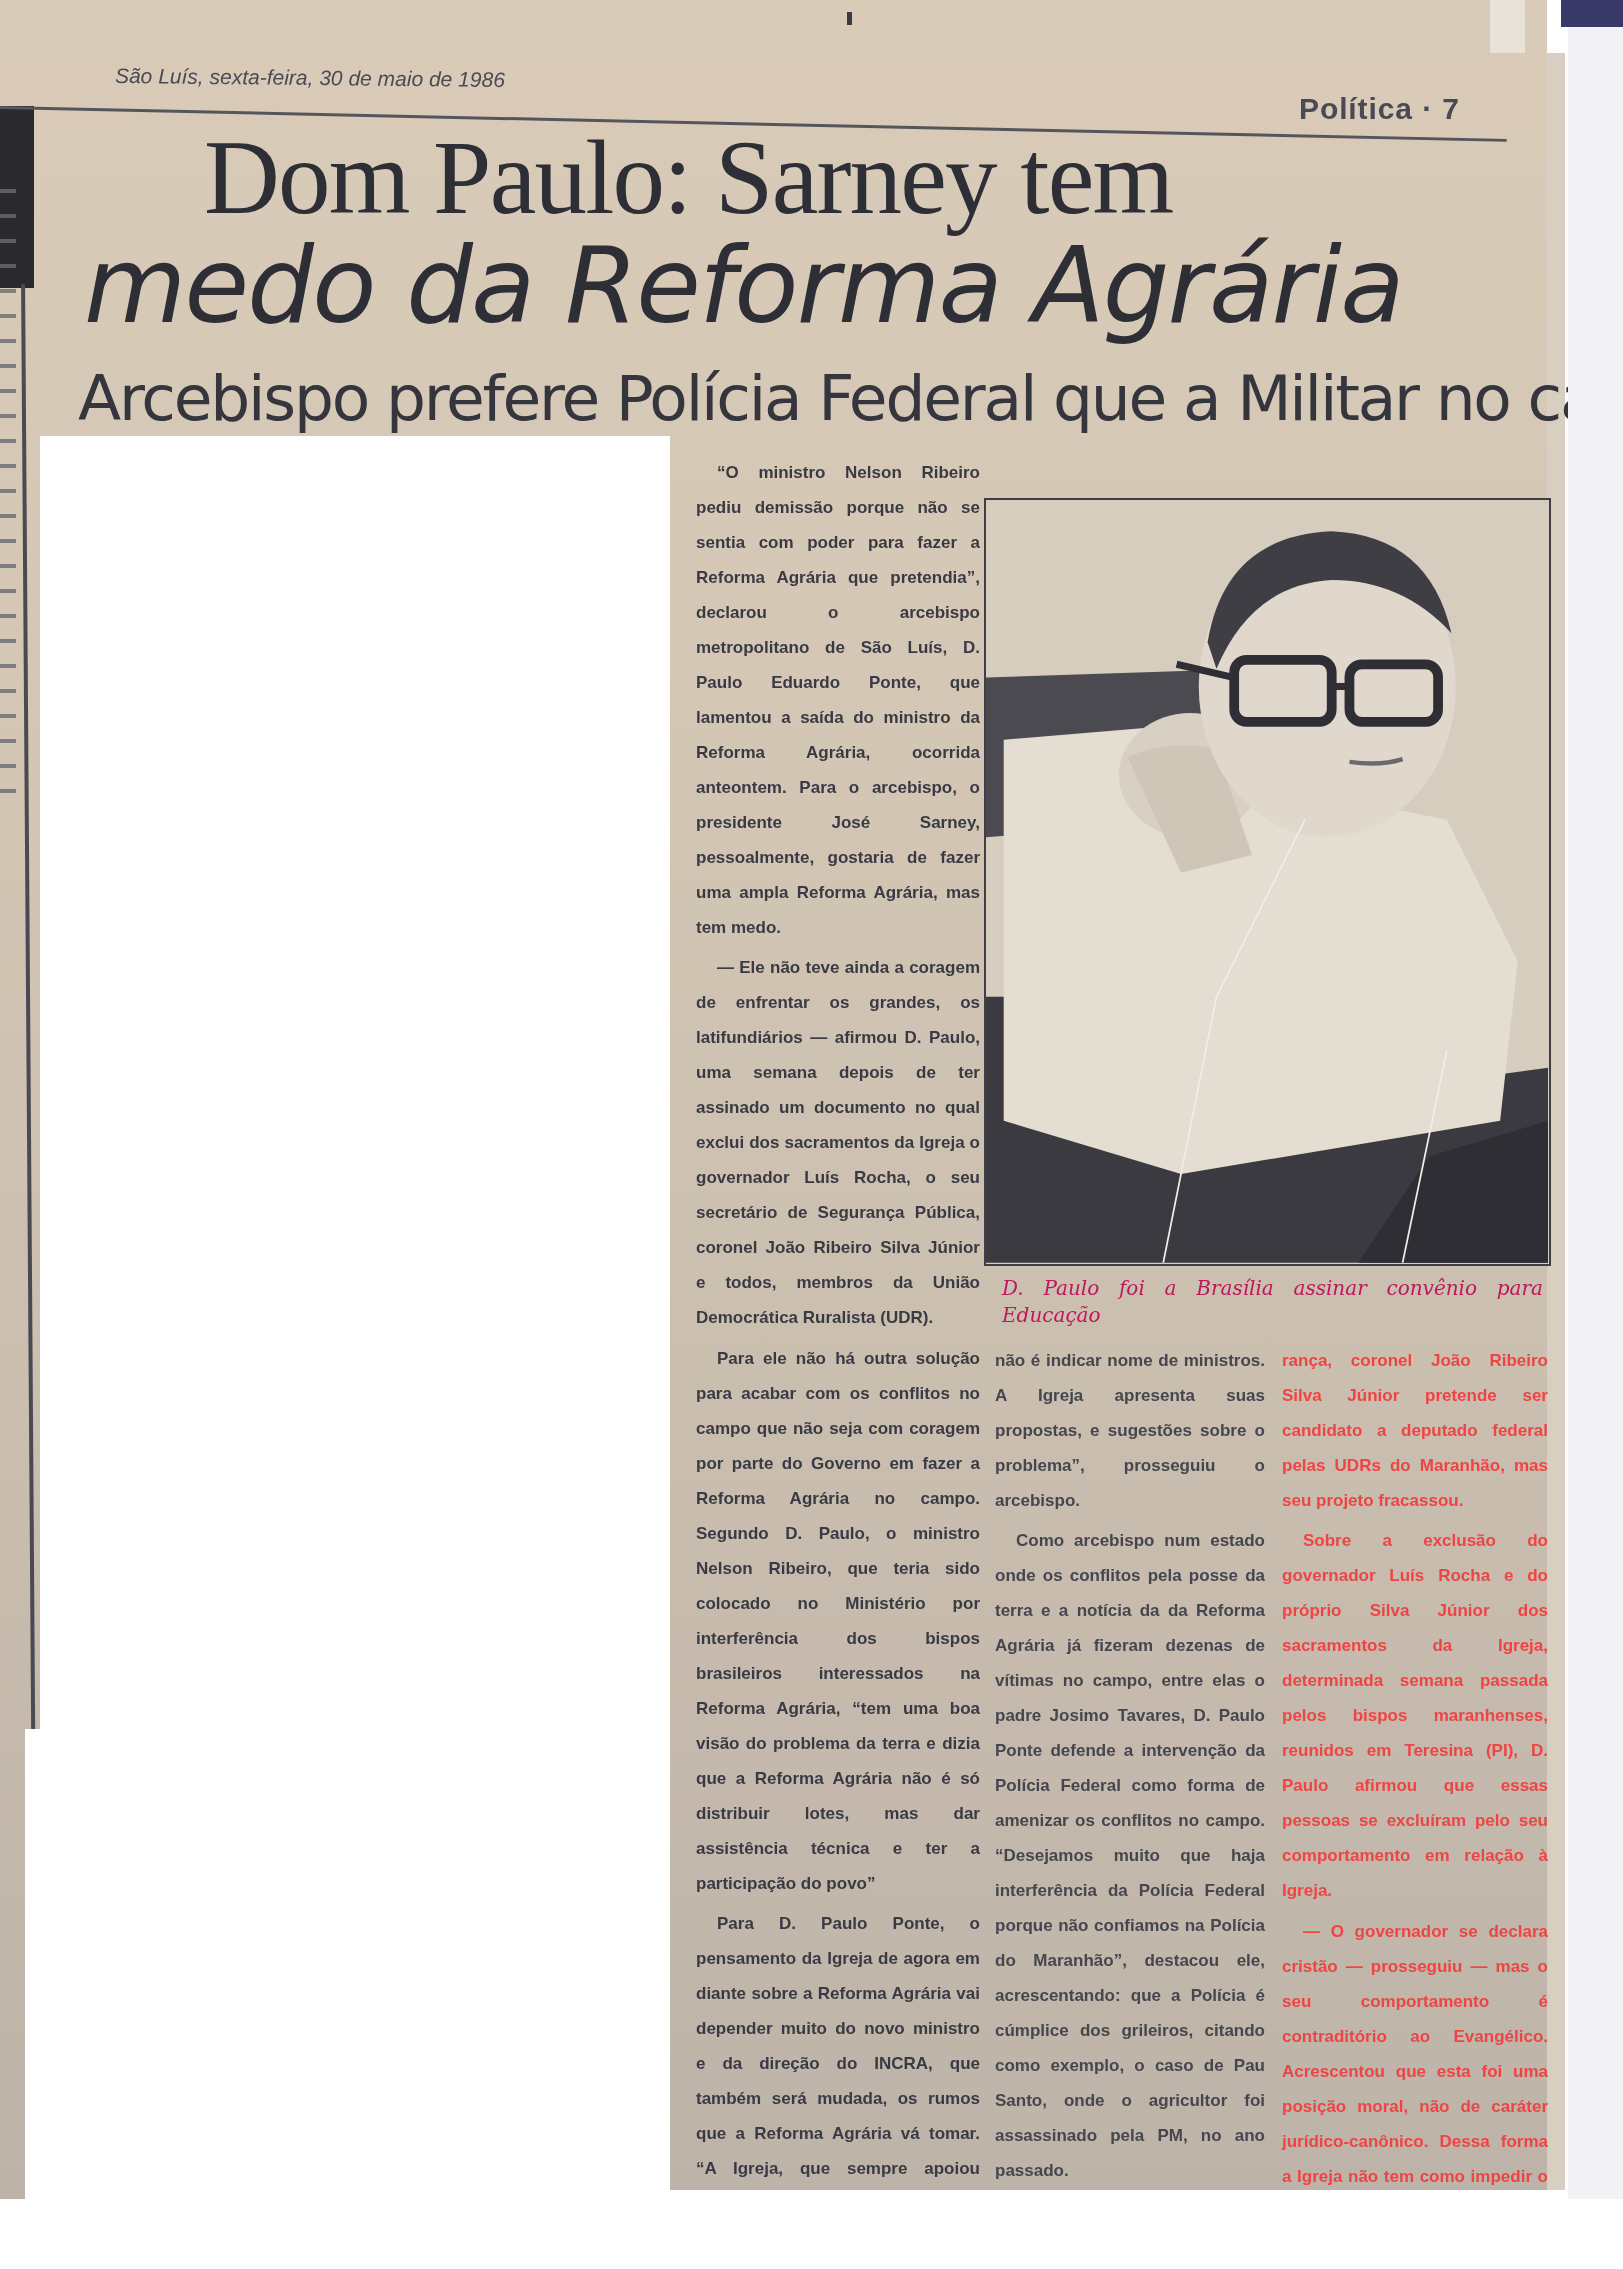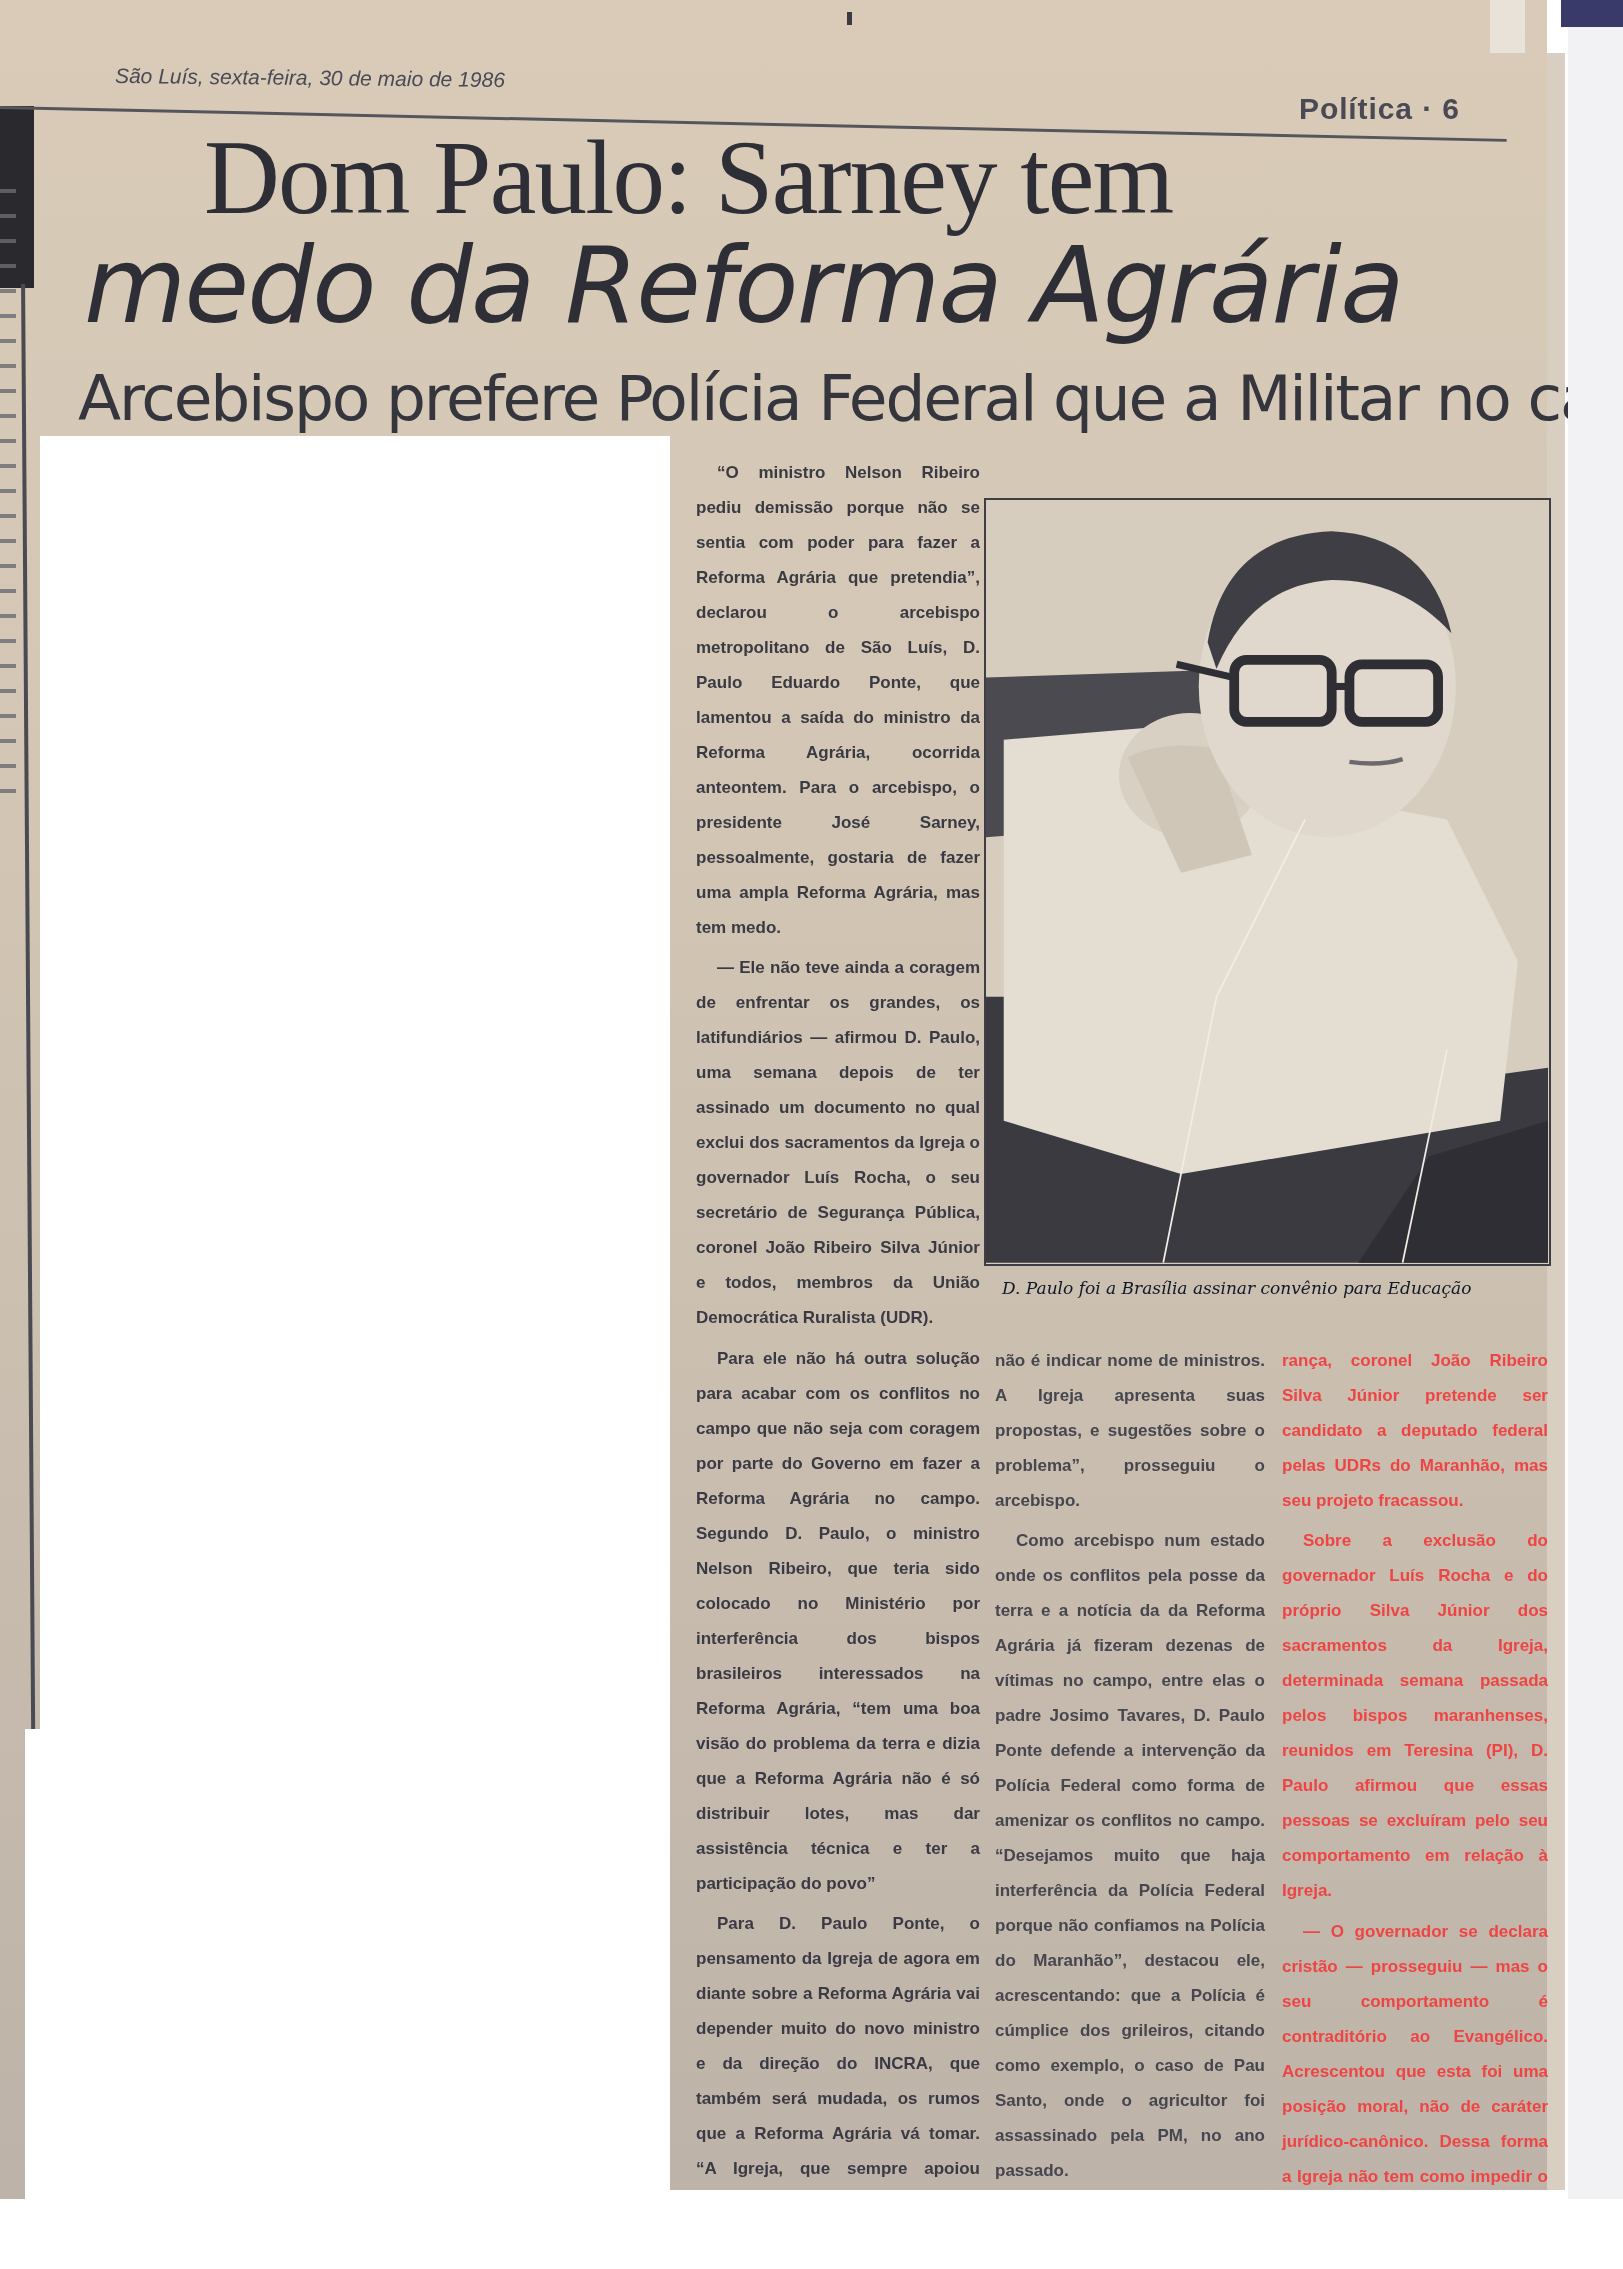--- a/index.html
+++ b/index.html
@@ -71,39 +71,39 @@
   .col2 { left: 995px; top: 1343px; width: 270px; color: #46464f; }
   .col3 { left: 1282px; top: 1343px; width: 266px; color: #ef4444; font-weight: bold; }
   .col3 p.cont, .col2 p.cont { text-indent: 0; }
   .photo {
     position: absolute; left: 984px; top: 498px; width: 567px; height: 768px;
     border: 2.7px solid #3e3e44; box-sizing: border-box; overflow: hidden;
     background: #d7cebf;
   }
   .caption {
     position: absolute; left: 1002px; top: 1275px; width: 541px;
-    font-family: "DejaVu Serif", serif; font-style: italic; font-size: 17px; line-height: 26.6px;
-    color: #0f172a; text-align: justify; text-align-last: left;
+    font-family: "DejaVu Serif", serif; font-style: italic; font-size: 20px; line-height: 26.6px;
+    color: #be185d; text-align: justify; text-align-last: left;
   }
   .fold-mark { position: absolute; width: 5.3px; height: 12.4px; background: #3a3a40; }
 </style>
 </head>
 <body>
 
 <div class="paper"></div>
 <div class="paper-edge-right"></div>
 <div class="paper-tab-right"></div>
 <div class="blue-corner"></div>
 <div class="left-black-bar"></div>
 <div class="left-ticks"></div>
 <div class="left-rule"></div>
 
 <div class="dateline">São Luís, sexta-feira, 30 de maio de 1986</div>
 <div class="masthead-rule"></div>
-<div class="section-label">Política · 6</div>
+<div class="section-label">Política · 7</div>
 
 <h1 class="headline">
   <span class="l1">Dom Paulo: Sarney tem</span>
   <span class="l2">medo da Reforma Agrária</span>
 </h1>
 <div class="subhead">Arcebispo prefere Polícia Federal que a Militar no campo</div>
 
 <div class="col col1">
   <p>“O ministro Nelson Ribeiro pediu demissão porque não se sentia com poder para fazer a Reforma Agrária que pretendia”, declarou o arcebispo metropolitano de São Luís, D. Paulo Eduardo Ponte, que lamentou a saída do ministro da Reforma Agrária, ocorrida anteontem. Para o arcebispo, o presidente José Sarney, pessoalmente, gostaria de fazer uma ampla Reforma Agrária, mas tem medo.</p>
   <p>— Ele não teve ainda a coragem de enfrentar os grandes, os latifundiários — afirmou D. Paulo, uma semana depois de ter assinado um documento no qual exclui dos sacramentos da Igreja o governador Luís Rocha, o seu secretário de Segurança Pública, coronel João Ribeiro Silva Júnior e todos, membros da União Democrática Ruralista (UDR).</p>

